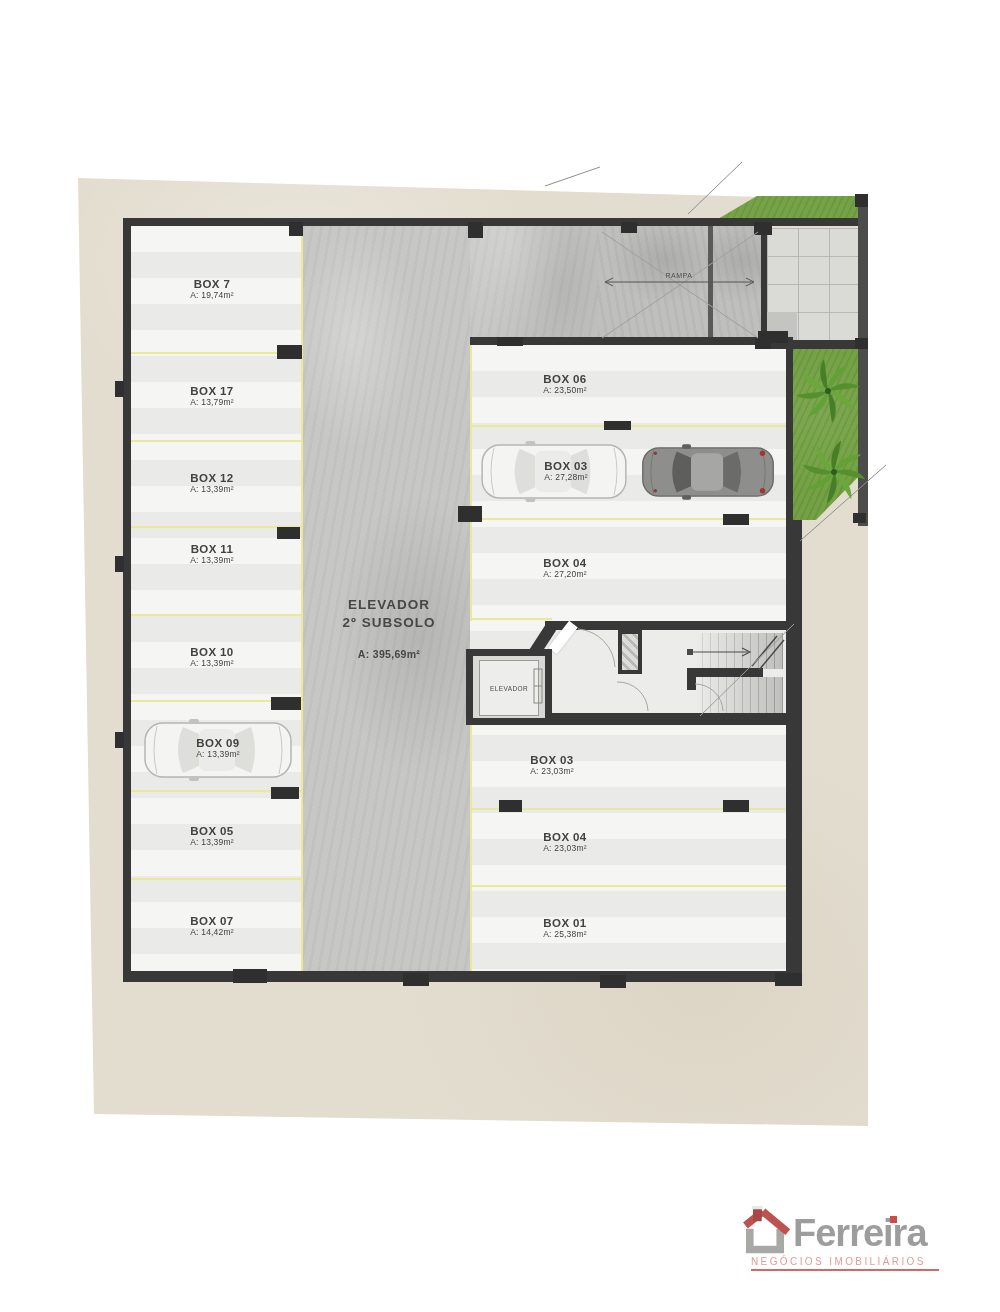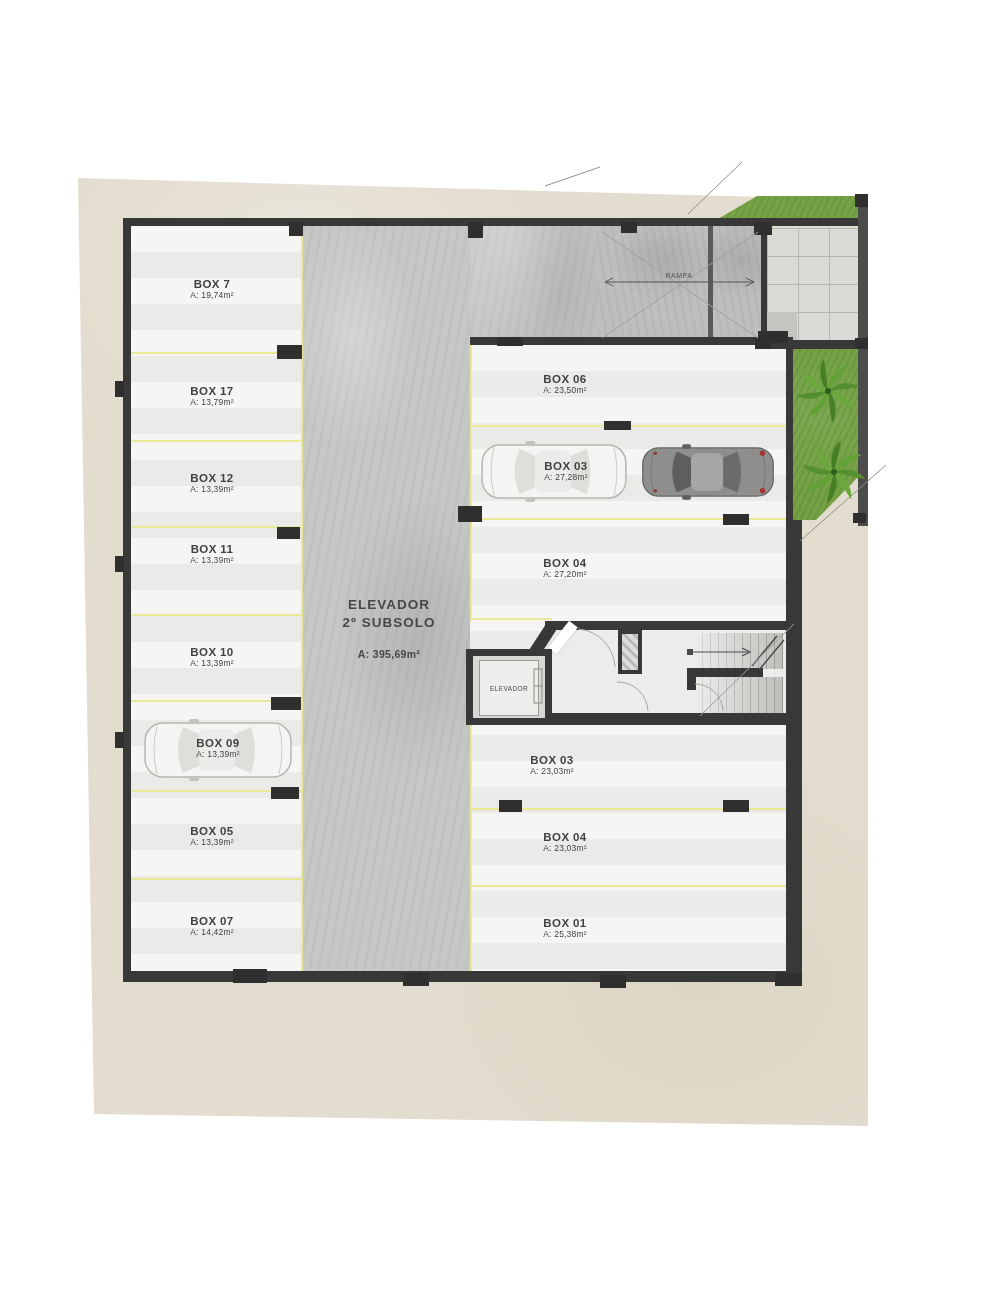--- a/index.html
+++ b/index.html
@@ -315,14 +315,29 @@
     </div>
 
   <div class="abs glbl" style="left:389px;top:628px;">
     <span class="t">ELEVADOR</span>
     <span class="t">2º SUBSOLO</span>
     <span class="a">A: 395,69m²</span>
   </div>
 
   <div class="abs tiny" style="left:509px;top:688px;">ELEVADOR</div>
 
+  <div class="abs" style="left:735px;top:1200px;width:210px;height:72px;z-index:20;">
+    <svg class="abs" style="left:2px;top:6px;" width="56" height="50" viewBox="0 0 48 46">
+      <path d="M10,21 V40 H38 V21" fill="none" stroke="#a8a8a6" stroke-width="7"></path>
+      <line x1="22" y1="5" x2="45" y2="24" stroke="#bb5350" stroke-width="7"></line>
+      <line x1="22" y1="5" x2="6" y2="18" stroke="#bb5350" stroke-width="7"></line>
+      <rect x="13" y="1" width="8" height="13" fill="#a84744"></rect>
+      <rect x="12" y="0" width="10" height="3" fill="#e8e8e6"></rect>
+    </svg>
+    <div class="abs" style="left:58px;top:14px;">
+      <span class="brand">Ferreira</span>
+      <div class="abs" style="left:97px;top:2px;width:7px;height:7px;background:#d24a46;"></div>
+    </div>
+    <div class="abs tagline" style="left:16px;top:56px;transform:none;">NEGÓCIOS IMOBILIÁRIOS</div>
+    <div class="abs" style="left:16px;top:69px;width:188px;height:2px;background:#cf6a68;"></div>
+  </div>
 
 </div>
 
 </body></html>

